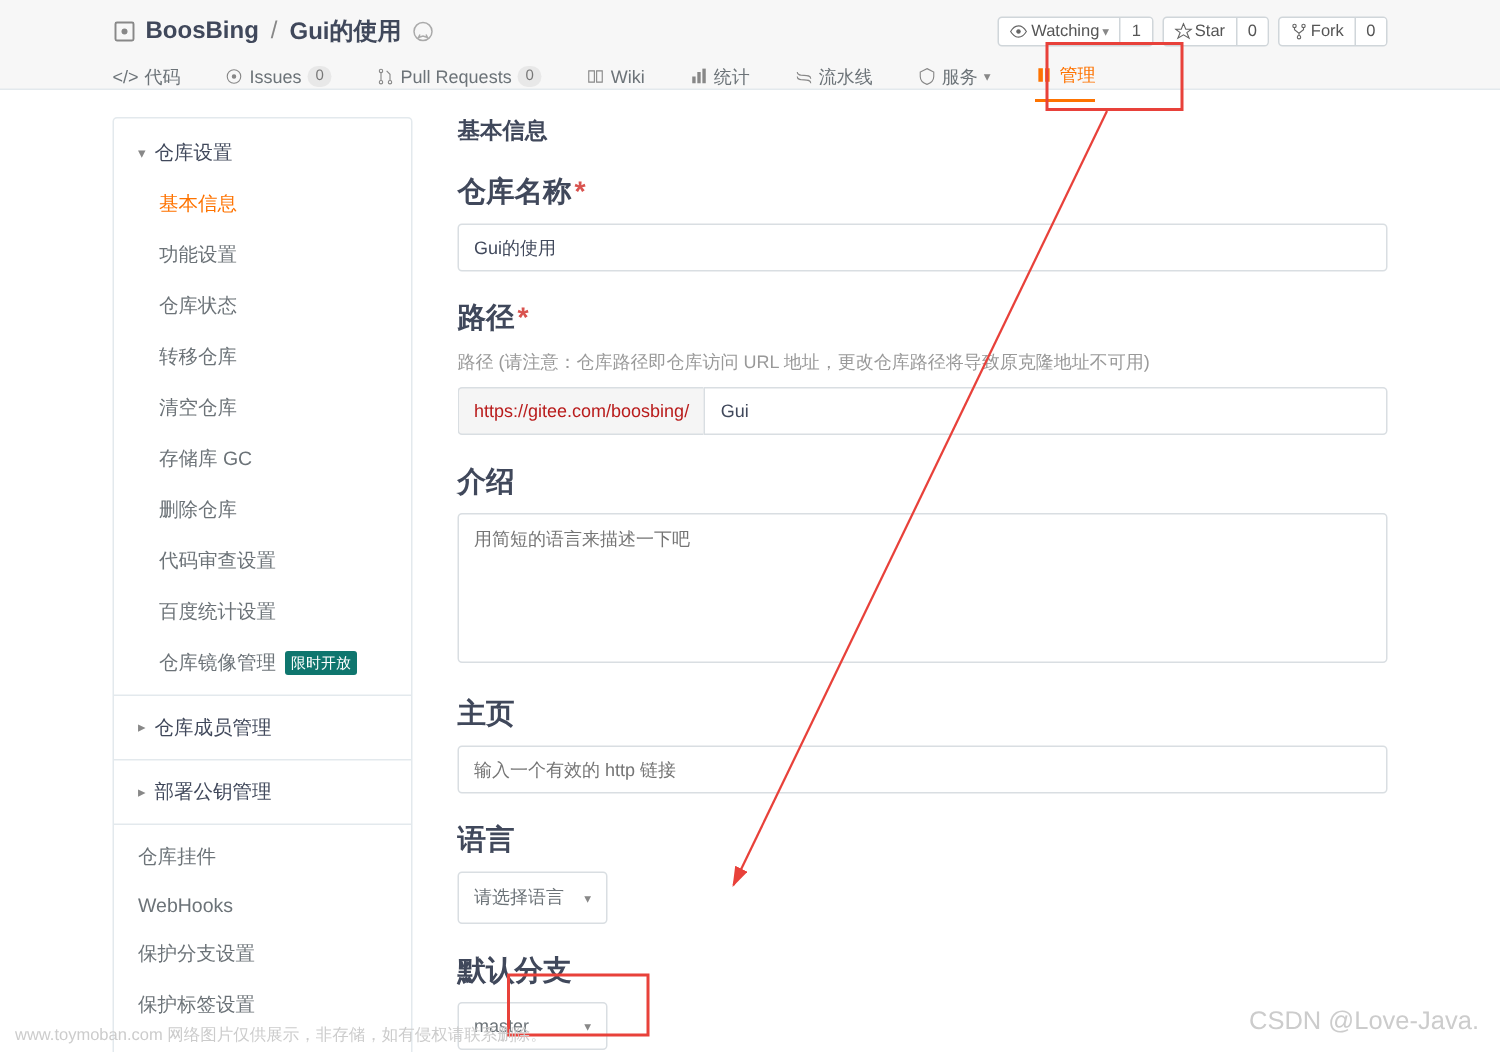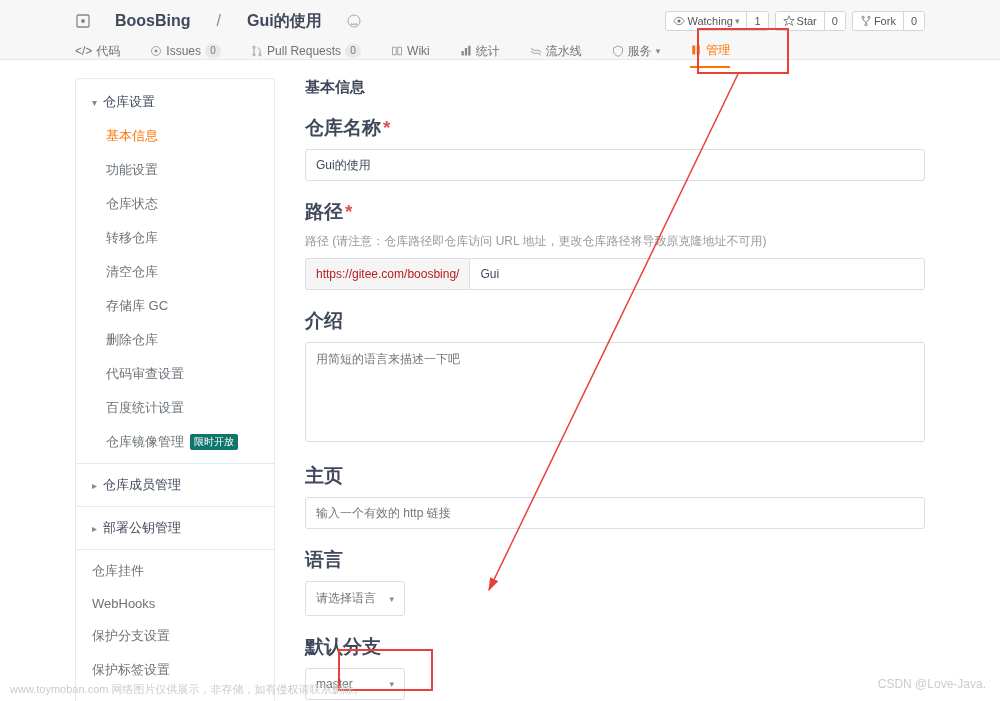--- a/index.html
+++ b/index.html
@@ -1,20 +1,20 @@
 <!DOCTYPE html>
 <html><head>
 <meta charset="utf-8">
 <style>
 *{margin:0;padding:0;box-sizing:border-box;font-family:-apple-system,BlinkMacSystemFont,"Segoe UI",Helvetica,Arial,sans-serif}
 body{background:#fff;color:#40485b;font-size:13px}
 .topbar{background:#f7f7f7;height:60px;border-bottom:1px solid #e3e9ed}
 .container{max-width:870px;margin:0 auto;padding:0 10px}
 .header{display:flex;align-items:center;justify-content:space-between;height:34px;padding-top:8px}
-.repo-title{display:flex;align-items:center;gap:24px;font-size:16px;font-weight:600;color:#40485b}
+.repo-title{display:flex;align-items:center;gap:6px;font-size:16px;font-weight:600;color:#40485b}
 .repo-title .slash{color:#888;font-weight:400;margin:0 2px}
 .actions{display:flex;gap:6px}
 .action-btn{display:inline-flex;align-items:center;border:1px solid #d0d6da;background:#fff;border-radius:3px;overflow:hidden;font-size:11px;cursor:pointer}
 .action-btn .lbl{padding:3px 7px;display:flex;align-items:center;gap:2px;color:#555}
 .action-btn .cnt{padding:3px 7px;border-left:1px solid #d0d6da;background:#fff;color:#555}
 .tabs{display:flex;gap:30px;height:34px;align-items:center;font-size:12px;color:#6c7378}
 .tab{display:inline-flex;align-items:center;gap:4px;cursor:pointer;height:100%}
 .tab .badge{display:inline-block;min-width:16px;height:14px;line-height:14px;background:#e8e8e8;border-radius:8px;font-size:10px;text-align:center;color:#777;padding:0 4px}
 .tab.active{color:#fe7300;border-bottom:2px solid #fe7300;position:relative}
 .content{display:flex;max-width:870px;margin:18px auto;gap:30px;padding:0 10px}
@@ -39,21 +39,21 @@
 .radio-row{display:flex;gap:22px;align-items:center;font-size:12px}
 .radio-row label{display:flex;align-items:center;gap:5px;cursor:pointer}
 .radio{width:14px;height:14px;border:1px solid #ccc;border-radius:50%;display:inline-block;position:relative}
 .radio.checked{border-color:#fe7300}
 .radio.checked::after{content:'';position:absolute;width:8px;height:8px;background:#fe7300;border-radius:50%;top:2px;left:2px}
 .muted{color:#aaa}
 .red-box{position:absolute;border:2px solid #e8413a;pointer-events:none}
 .arrow-svg{position:absolute;pointer-events:none}
 .caret{font-size:9px;color:#888}
 .watermark{position:fixed;bottom:4px;left:10px;color:#ccc;font-size:11px}
-.watermark2{position:fixed;bottom:10px;right:14px;color:#ccc;font-size:12px}
+.watermark2{position:fixed;bottom:10px;right:14px;color:#ccc;font-size:17px}
 .chev{font-size:10px;color:#888}
 </style>
 </head>
 <body>
 
 <div class="topbar">
 <div class="container">
 <div class="header">
   <div class="repo-title">
     <svg width="16" height="16" viewBox="0 0 16 16" fill="none" stroke="#888" stroke-width="1.3">

